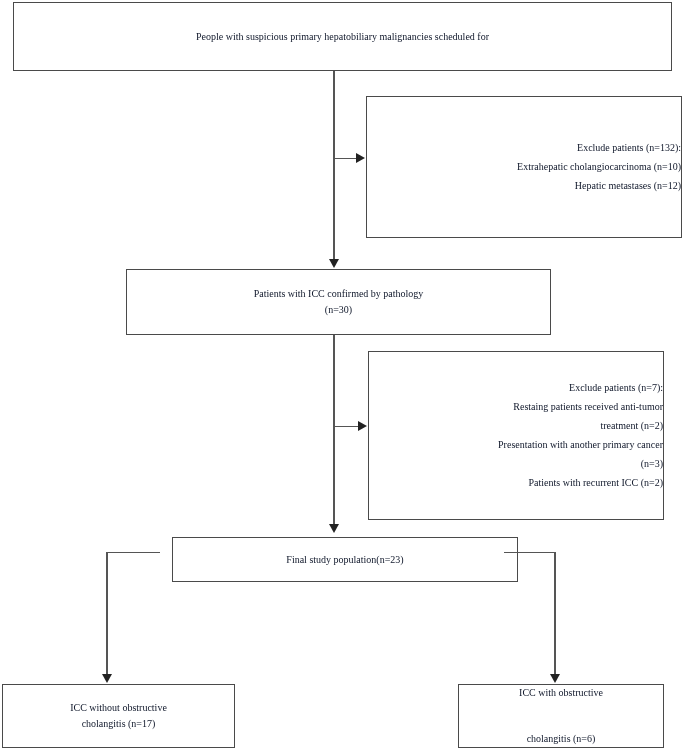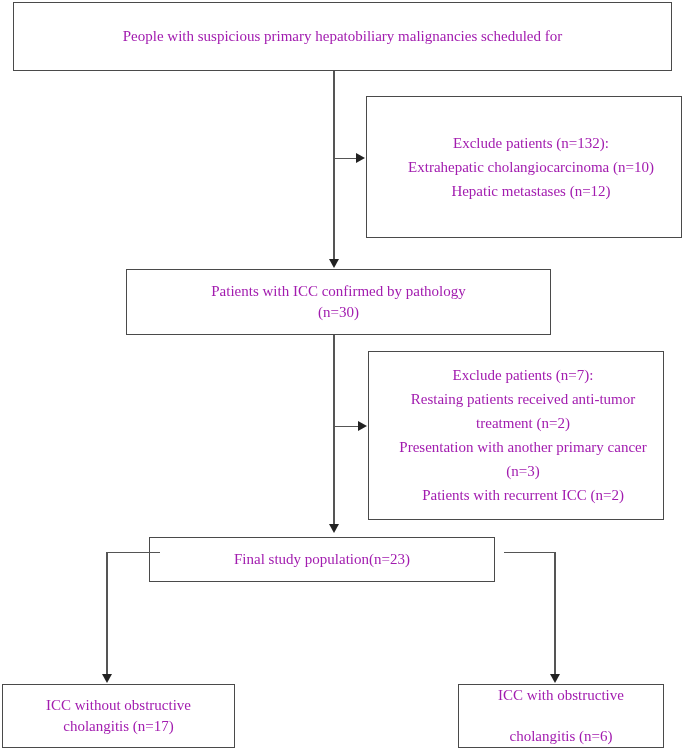--- a/index.html
+++ b/index.html
@@ -17,27 +17,27 @@
   .box{
     position:absolute;
     box-sizing:border-box;
     border:1.5px solid #4a4a4a;
     background:#ffffff;
     display:flex;
     flex-direction:column;
     justify-content:center;
   }
   .box.center{align-items:center;text-align:center;}
-  .box.left{align-items:center;text-align:left;}
+  .box.left{align-items:flex-end;text-align:left;}
   .line{
     position:absolute;
-    font-size:15px;
+    font-size:10px;
     line-height:1.0;
     white-space:nowrap;
-    color:#a21caf;
+    color:#0f172a;
     position:static;
   }
   .box.center .line{width:100%;}
   .box.left{padding-left:14px;}
   .box.left .line{margin:4.5px 0;}
   .box.center .line{margin:3px 0;}
   sup{font-size:0.66em;vertical-align:super;line-height:0;}
   
   .vline{position:absolute;background:#555555;width:1.5px;}
   .hline{position:absolute;background:#555555;height:1.5px;}
@@ -90,21 +90,21 @@
 
   <div class="box left" style="left:368px;top:351px;width:296px;height:169px;">
     <div class="line">Exclude patients (n=7):</div>
     <div class="line">Restaing patients received anti-tumor</div>
     <div class="line">treatment (n=2)</div>
     <div class="line">Presentation with another primary cancer</div>
     <div class="line">(n=3)</div>
     <div class="line">Patients with recurrent ICC (n=2)</div>
   </div>
 
-  <div class="box center" style="left:149px;top:537px;width:346px;height:45px;">
+  <div class="box center" style="left:172px;top:537px;width:346px;height:45px;">
     <div class="line">Final study population(n=23)</div>
   </div>
 
   <div class="hline" style="left:107px;top:551.5px;width:53px;"></div>
   <div class="vline" style="left:106px;top:552px;height:124px;"></div>
   <div class="arrow-down" style="left:102px;top:674px;"></div>
 
   <div class="hline" style="left:504px;top:551.5px;width:51px;"></div>
   <div class="vline" style="left:554px;top:552px;height:124px;"></div>
   <div class="arrow-down" style="left:550px;top:674px;"></div>

